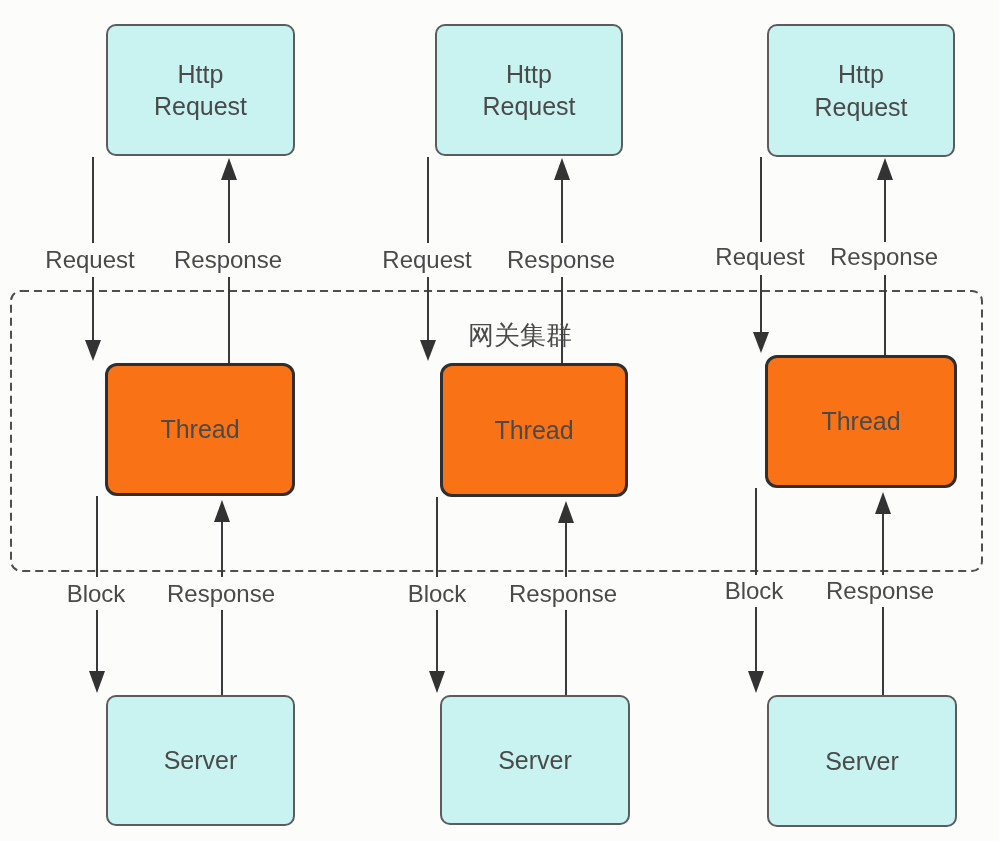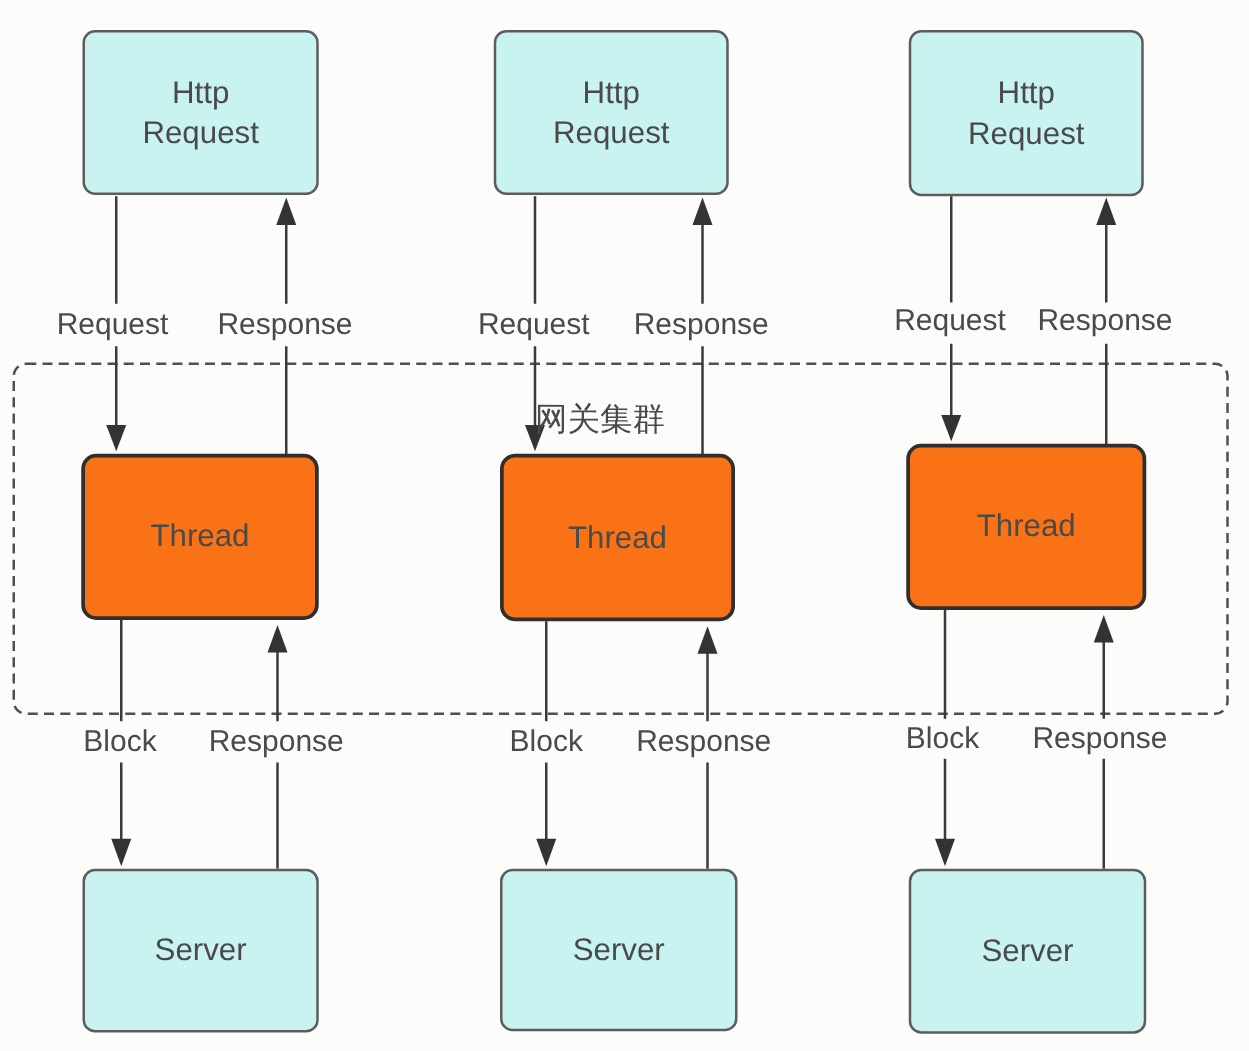--- a/index.html
+++ b/index.html
@@ -25,20 +25,21 @@
     position: absolute;
     z-index: 2;
     display: flex;
     align-items: center;
     justify-content: center;
     text-align: center;
     color: #4a4a4a;
     font-size: 25px;
     line-height: 1.3;
     box-sizing: border-box;
+    margin-left: 40px;
   }
   .node span { white-space: pre-line; }
   .client-box {
     background: #c9f3f1;
     border: 2px solid #5c5c5c;
     border-radius: 10px;
   }
   .thread-box {
     background: #f97316;
     border: 3px solid #2f2f2f;
@@ -113,21 +114,21 @@
 
     <line x1="756" y1="488" x2="756" y2="575" stroke="#3a3a3a" stroke-width="2"></line>
     <line x1="756" y1="607" x2="756" y2="673" stroke="#3a3a3a" stroke-width="2"></line>
     <polygon points="756,693 748,671 764,671" fill="#333333"></polygon>
 
     <line x1="883" y1="695" x2="883" y2="607" stroke="#3a3a3a" stroke-width="2"></line>
     <line x1="883" y1="575" x2="883" y2="512" stroke="#3a3a3a" stroke-width="2"></line>
     <polygon points="883,492 875,514 891,514" fill="#333333"></polygon>
   </svg>
 
-  <div class="cluster-label" style="left:428px; top:320px;">网关集群</div>
+  <div class="cluster-label" style="left:468px; top:320px;">网关集群</div>
 
   <div class="node client-box" style="left:66px; top:24px; width:189px; height:132px;">
     <span>Http
 Request</span>
   </div>
   <div class="node thread-box" style="left:65px; top:363px; width:190px; height:133px;">
     <span>Thread</span>
   </div>
   <div class="node client-box" style="left:66px; top:695px; width:189px; height:131px;">
     <span>Server</span>

